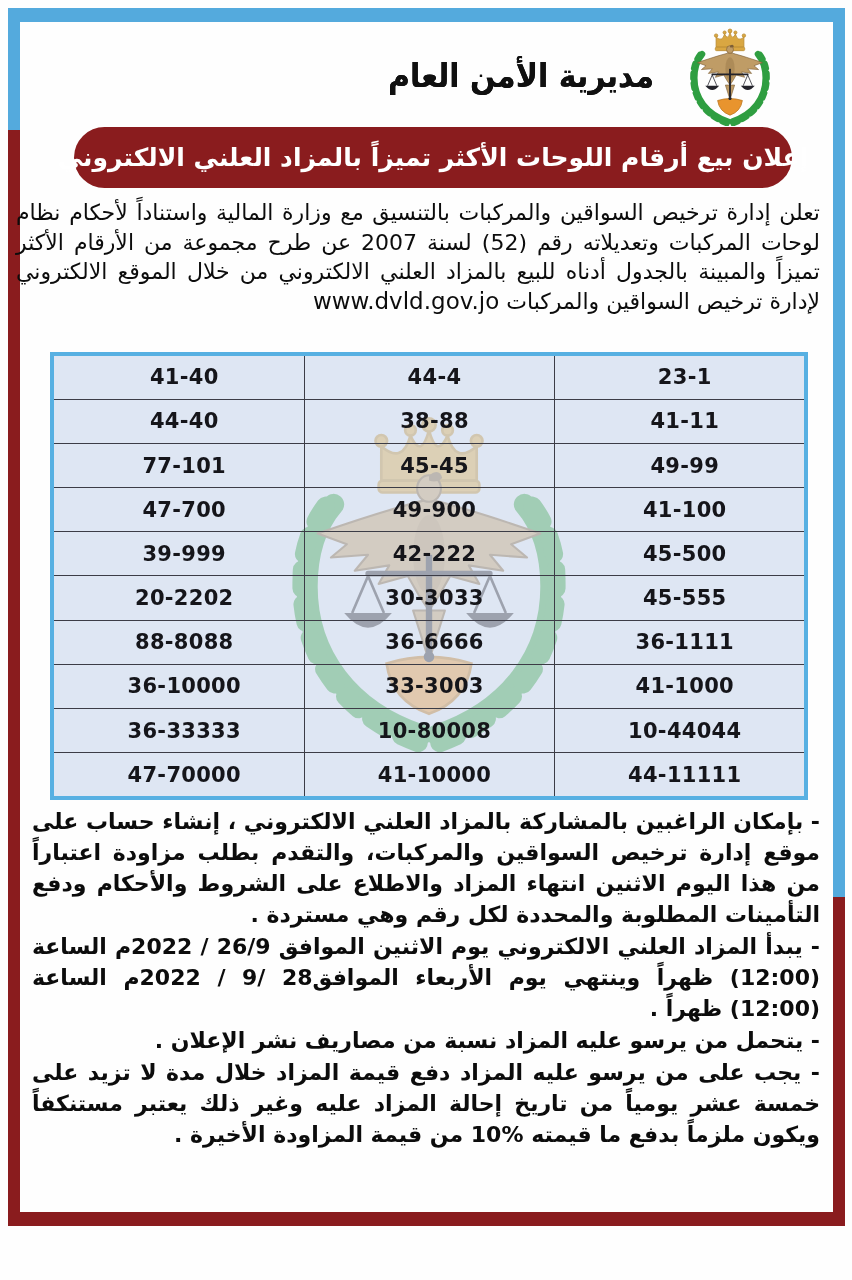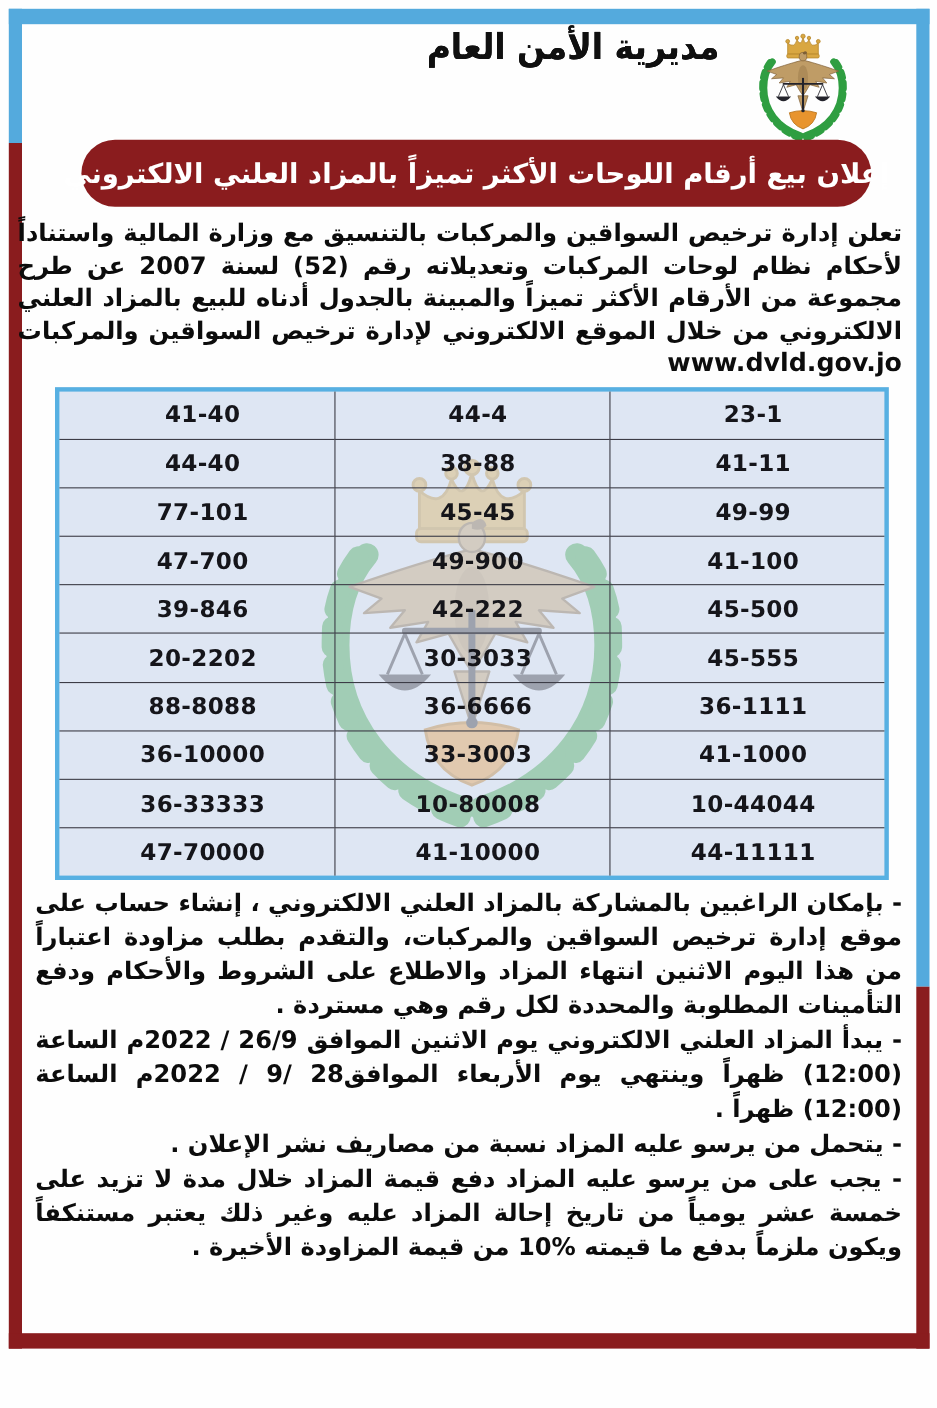--- a/index.html
+++ b/index.html
@@ -18,38 +18,38 @@
   }
   
   .frame{position:absolute;}
   .frame-top{left:8px;right:7px;top:8px;height:14px;background:var(--frame-blue);}
   .frame-left-blue{left:8px;top:8px;width:12px;height:122px;background:var(--frame-blue);}
   .frame-left-red{left:8px;top:130px;width:12px;bottom:54px;background:var(--accent-red);}
   .frame-right-blue{right:7px;top:8px;width:12px;height:889px;background:var(--frame-blue);}
   .frame-right-red{right:7px;top:897px;width:12px;bottom:54px;background:var(--accent-red);}
   .frame-bottom{left:8px;right:7px;bottom:54px;height:14px;background:var(--accent-red);}
   
-  .header{position:absolute;top:26px;right:62px;height:98px;display:flex;align-items:flex-start;gap:16px;}
+  .header{position:absolute;top:26px;right:62px;height:98px;display:flex;align-items:center;gap:16px;}
   .org-name{
     font-size:30px;font-weight:bold;color:#101010;direction:rtl;
     letter-spacing:0px;transform:scaleY(1.08);white-space:nowrap;
     text-shadow:0 0 .4px #000;
   }
   .logo{width:120px;height:102px;}
   
   .banner{
     position:absolute;top:127px;left:74px;width:718px;height:61px;
     background:var(--accent-red);border-radius:31px;
     display:flex;align-items:center;justify-content:center;
     color:#ffffff;font-size:25px;font-weight:bold;direction:rtl;white-space:nowrap;
   }
   
   .intro{
     position:absolute;top:198px;right:32px;left:16px;margin:0;
-    direction:rtl;text-align:justify;font-size:22px;font-weight:bold;
+    direction:rtl;text-align:justify;font-size:22px;font-weight:normal;
     line-height:29.5px;color:#0c0c0c;
   }
   .website{direction:ltr;unicode-bidi:embed;font-size:23px;}
   
   .table-wrap{
     position:absolute;top:352px;left:50px;width:758px;height:448px;
     background:var(--table-bg);border:4px solid var(--table-border-blue);
     box-sizing:border-box;
   }
   .watermark{
@@ -167,21 +167,21 @@
           <td>77-101</td>
         </tr>
         <tr>
           <td>41-100</td>
           <td>49-900</td>
           <td>47-700</td>
         </tr>
         <tr>
           <td>45-500</td>
           <td>42-222</td>
-          <td>39-846</td>
+          <td>39-999</td>
         </tr>
         <tr>
           <td>45-555</td>
           <td>30-3033</td>
           <td>20-2202</td>
         </tr>
         <tr>
           <td>36-1111</td>
           <td>36-6666</td>
           <td>88-8088</td>

